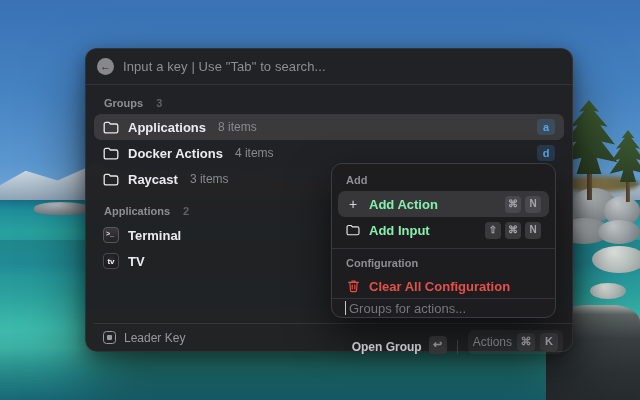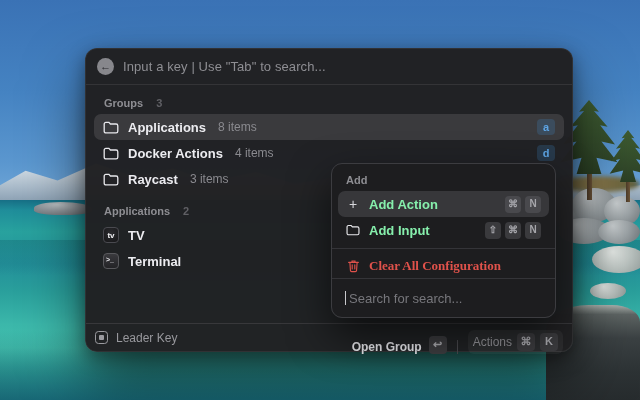--- a/index.html
+++ b/index.html
@@ -73,21 +73,21 @@
   .badge:empty { display:none; }
   .ficon { width:16px; height:14px; flex:0 0 auto; display:flex; align-items:center; }
   .app-icon { width:16px; height:16px; border-radius:4px; flex:0 0 auto;
     display:flex; align-items:center; justify-content:center; }
   .term-icon { background:linear-gradient(180deg,#3a3a3e,#232326); border:1px solid #58585c;
     color:#e8e8ec; font-size:7px; font-weight:700; line-height:1;
     justify-content:flex-start; padding-left:2px; align-items:flex-start; padding-top:2px; }
   .tv-icon { background:radial-gradient(circle at 50% 40%, #2c2c30 0%, #161618 100%);
     border:1px solid #4a4a50; color:#f2f2f5; font-size:8px; font-weight:700; }
 
-  .win-footer { position:absolute; left:0; right:0; bottom:0; height:28px;
+  .win-footer { position:absolute; left:8px; right:0; bottom:0; height:28px;
     border-top:1px solid #38383b; display:flex; align-items:center; padding:0 9px;
     border-radius:0 0 12px 12px; }
   .footer-left { display:flex; align-items:center; gap:8px; color:#98989d; font-size:12px; }
   .lk-icon { width:13px; height:13px; border:1.5px solid #9b9ba0; border-radius:3.5px;
     display:flex; align-items:center; justify-content:center; }
   .lk-icon::after { content:""; width:5px; height:5px; background:#9b9ba0; border-radius:1px; }
   .footer-right { margin-left:auto; display:flex; align-items:flex-end; gap:7px; }
   .fr-label { font-size:12px; color:#98989d; }
   .fr-label.primary { color:#e9e9ed; font-weight:700; }
   .keycap { min-width:18px; height:18px; padding:0 3px; border-radius:4px; background:#3d3d40;
@@ -106,21 +106,21 @@
   .popup-row { display:flex; align-items:center; height:26px; margin:0 6px; padding:0 8px;
     border-radius:7px; gap:9px; flex:0 0 auto; }
   .popup-row.selected { background:#37373a; }
   .plabel { font-size:13px; font-weight:600; color:#86efac; }
   .pkeys { margin-left:auto; display:flex; gap:4px; }
   .pkeys .keycap { min-width:16px; height:17px; font-size:10px; background:#3a3a3d; color:#a6a6ab; }
   .popup-row.selected .pkeys .keycap { background:#49494d; }
   .picon { width:14px; display:flex; align-items:center; justify-content:center;
     color:#d8d8dc; font-size:14px; line-height:1; flex:0 0 auto; }
   .popup-div { height:1px; background:#343438; margin:5px 0; flex:0 0 auto; }
-  .popup-row.danger { height:24px;font-family:Liberation Serif, serif; }
+  .popup-row.danger { height:24px; }
   .popup-row.danger .plabel { color:#e0524b; }
   .popup-search { display:flex; align-items:center; gap:1px; padding:0 13px; flex:1 0 auto;
     border-top:1px solid #343438; font-size:13px; color:#77777c; }
   .caret { width:1px; height:14px; background:#c9c9cd; margin-right:2px; }
 </style>
 </head>
 <body>
 
 <div class="stage">
 
@@ -198,27 +198,27 @@
         <span class="row-meta">3 items</span>
 
       </div>
 
       <div class="section-label" style="margin-top:7px;">
         <span>Applications</span>
         <span class="count">2</span>
       </div>
 
       <div class="row">
+        <span class="app-icon term-icon">&gt;_</span>
+        <span class="row-label">Terminal</span>
+      </div>
+
+      <div class="row">
         <span class="app-icon tv-icon">tv</span>
         <span class="row-label">TV</span>
-      </div>
-
-      <div class="row">
-        <span class="app-icon term-icon">&gt;_</span>
-        <span class="row-label">Terminal</span>
       </div>
 
     </div>
 
     <div class="win-footer">
       <div class="footer-left">
         <span class="lk-icon"></span>
         <span>Leader Key</span>
       </div>
       <div class="footer-right">
@@ -257,30 +257,31 @@
       <span class="plabel">Add Input</span>
       <span class="pkeys">
         <span class="keycap">⇧</span>
         <span class="keycap">⌘</span>
         <span class="keycap">N</span>
       </span>
     </div>
 
     <div class="popup-div"></div>
 
+    <div class="popup-section-label">Configuration</div>
 
     <div class="popup-row danger">
       <span class="picon">
         <svg width="13" height="14" viewBox="0 0 14 15">
             <path d="M1.8 3.6h10.4M5.4 3.6V2.1h3.2v1.5M3.1 3.6l.6 8.6c.05.8.6 1.3 1.3 1.3h4c.7 0 1.25-.5 1.3-1.3l.6-8.6M5.6 6.2v4.4M8.4 6.2v4.4" fill="none" stroke="#e0524b" stroke-width="1.2" stroke-linecap="round"></path>
           </svg>
       </span>
       <span class="plabel">Clear All Configuration</span>
     </div>
 
     <div class="popup-search">
       <span class="caret"></span>
-      <span>Search for search...</span>
+      <span>Groups for actions...</span>
     </div>
 
   </div>
 
 </div>
 
 </body></html>

